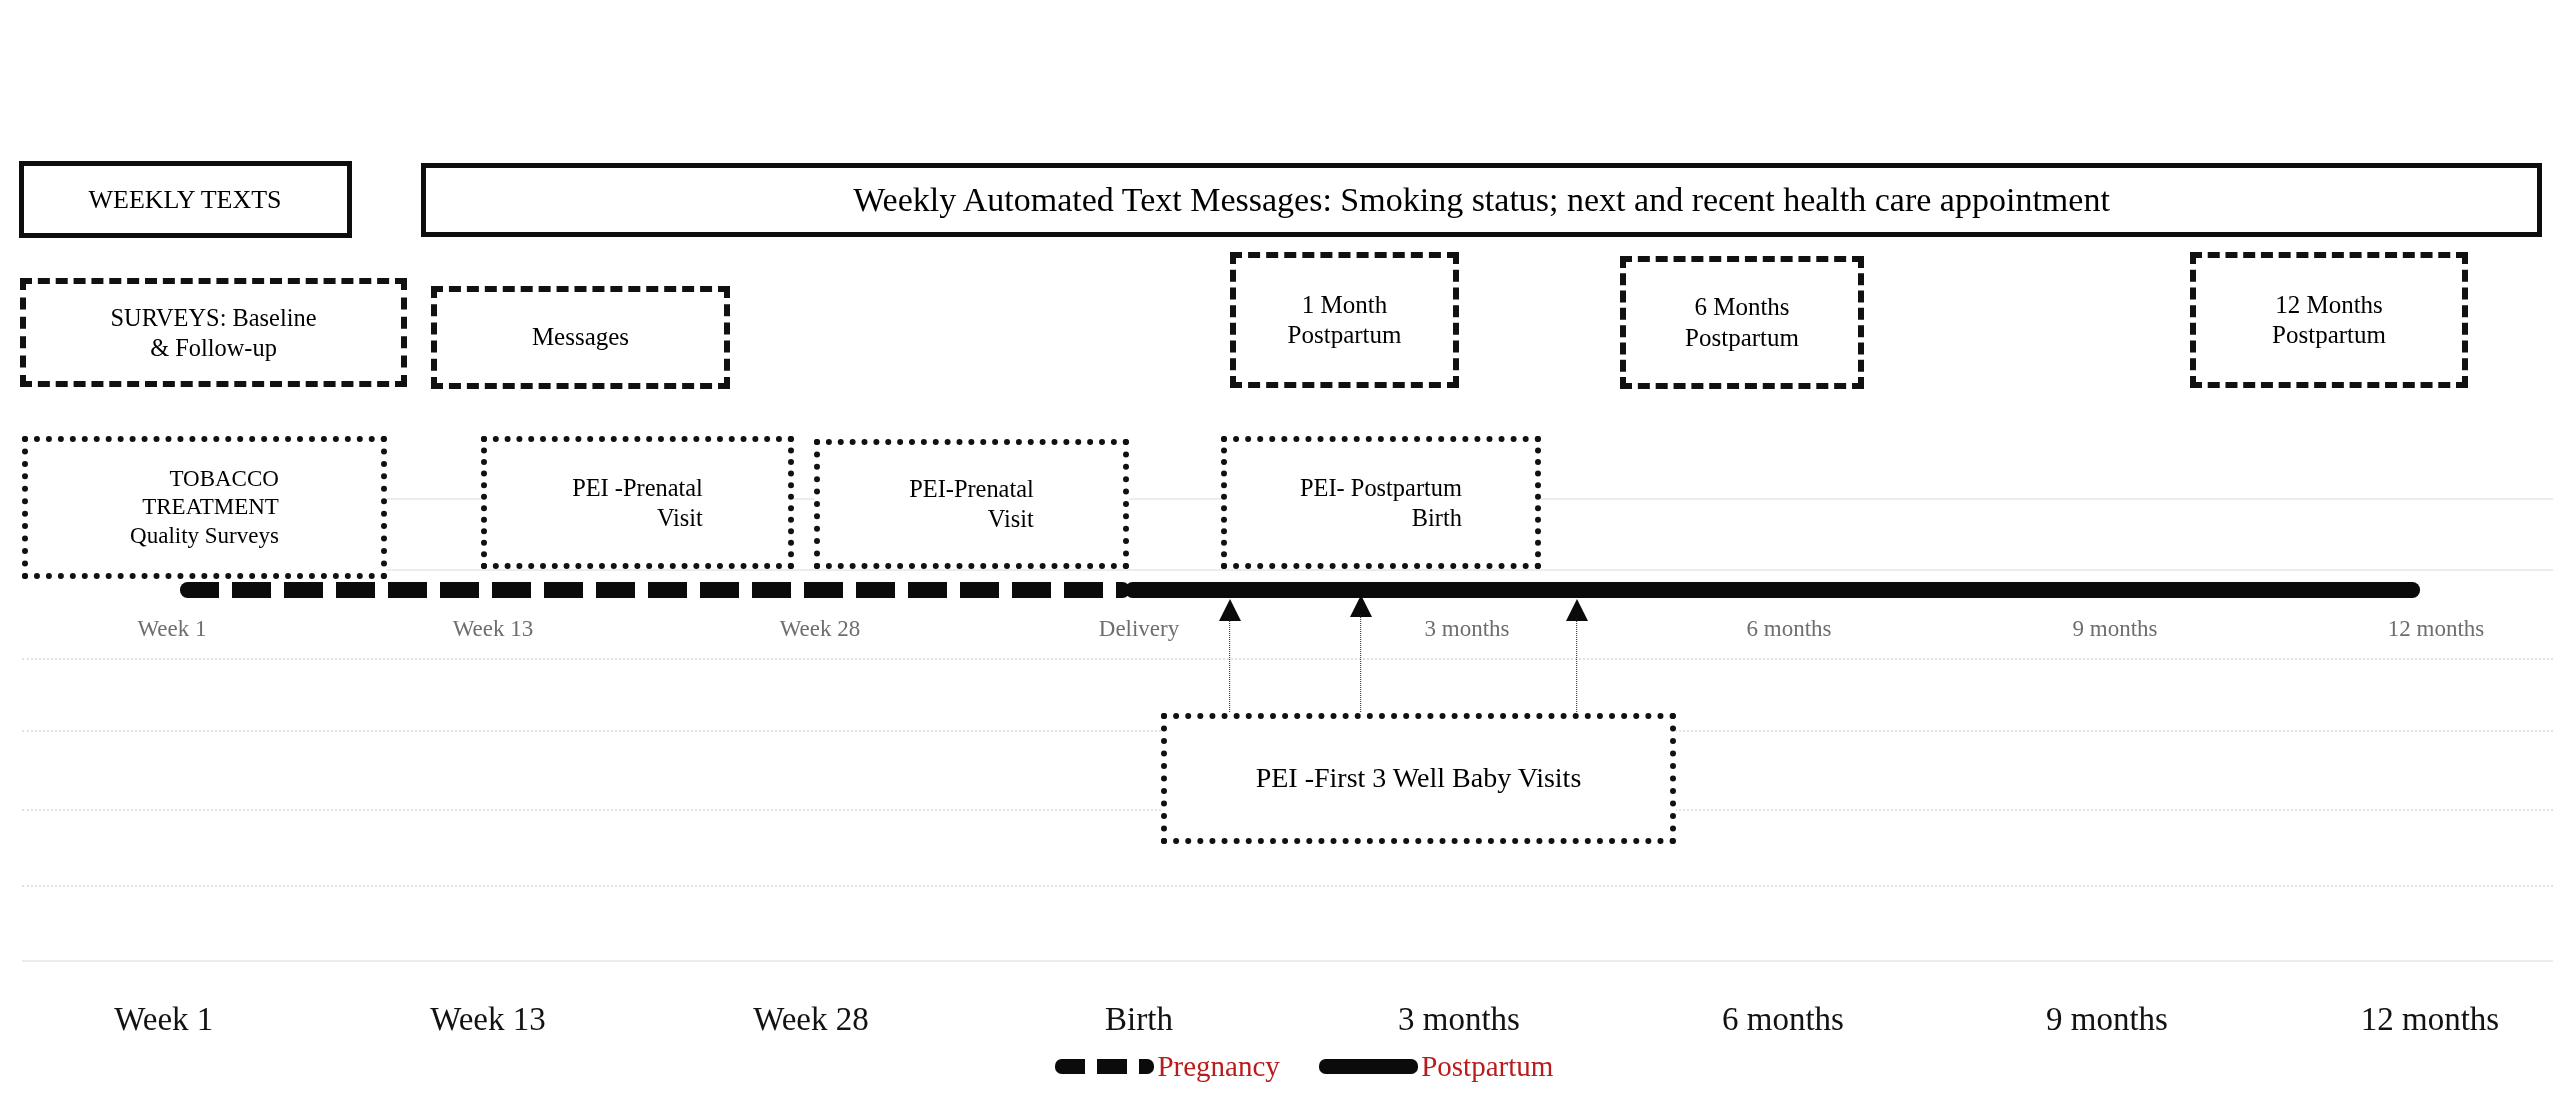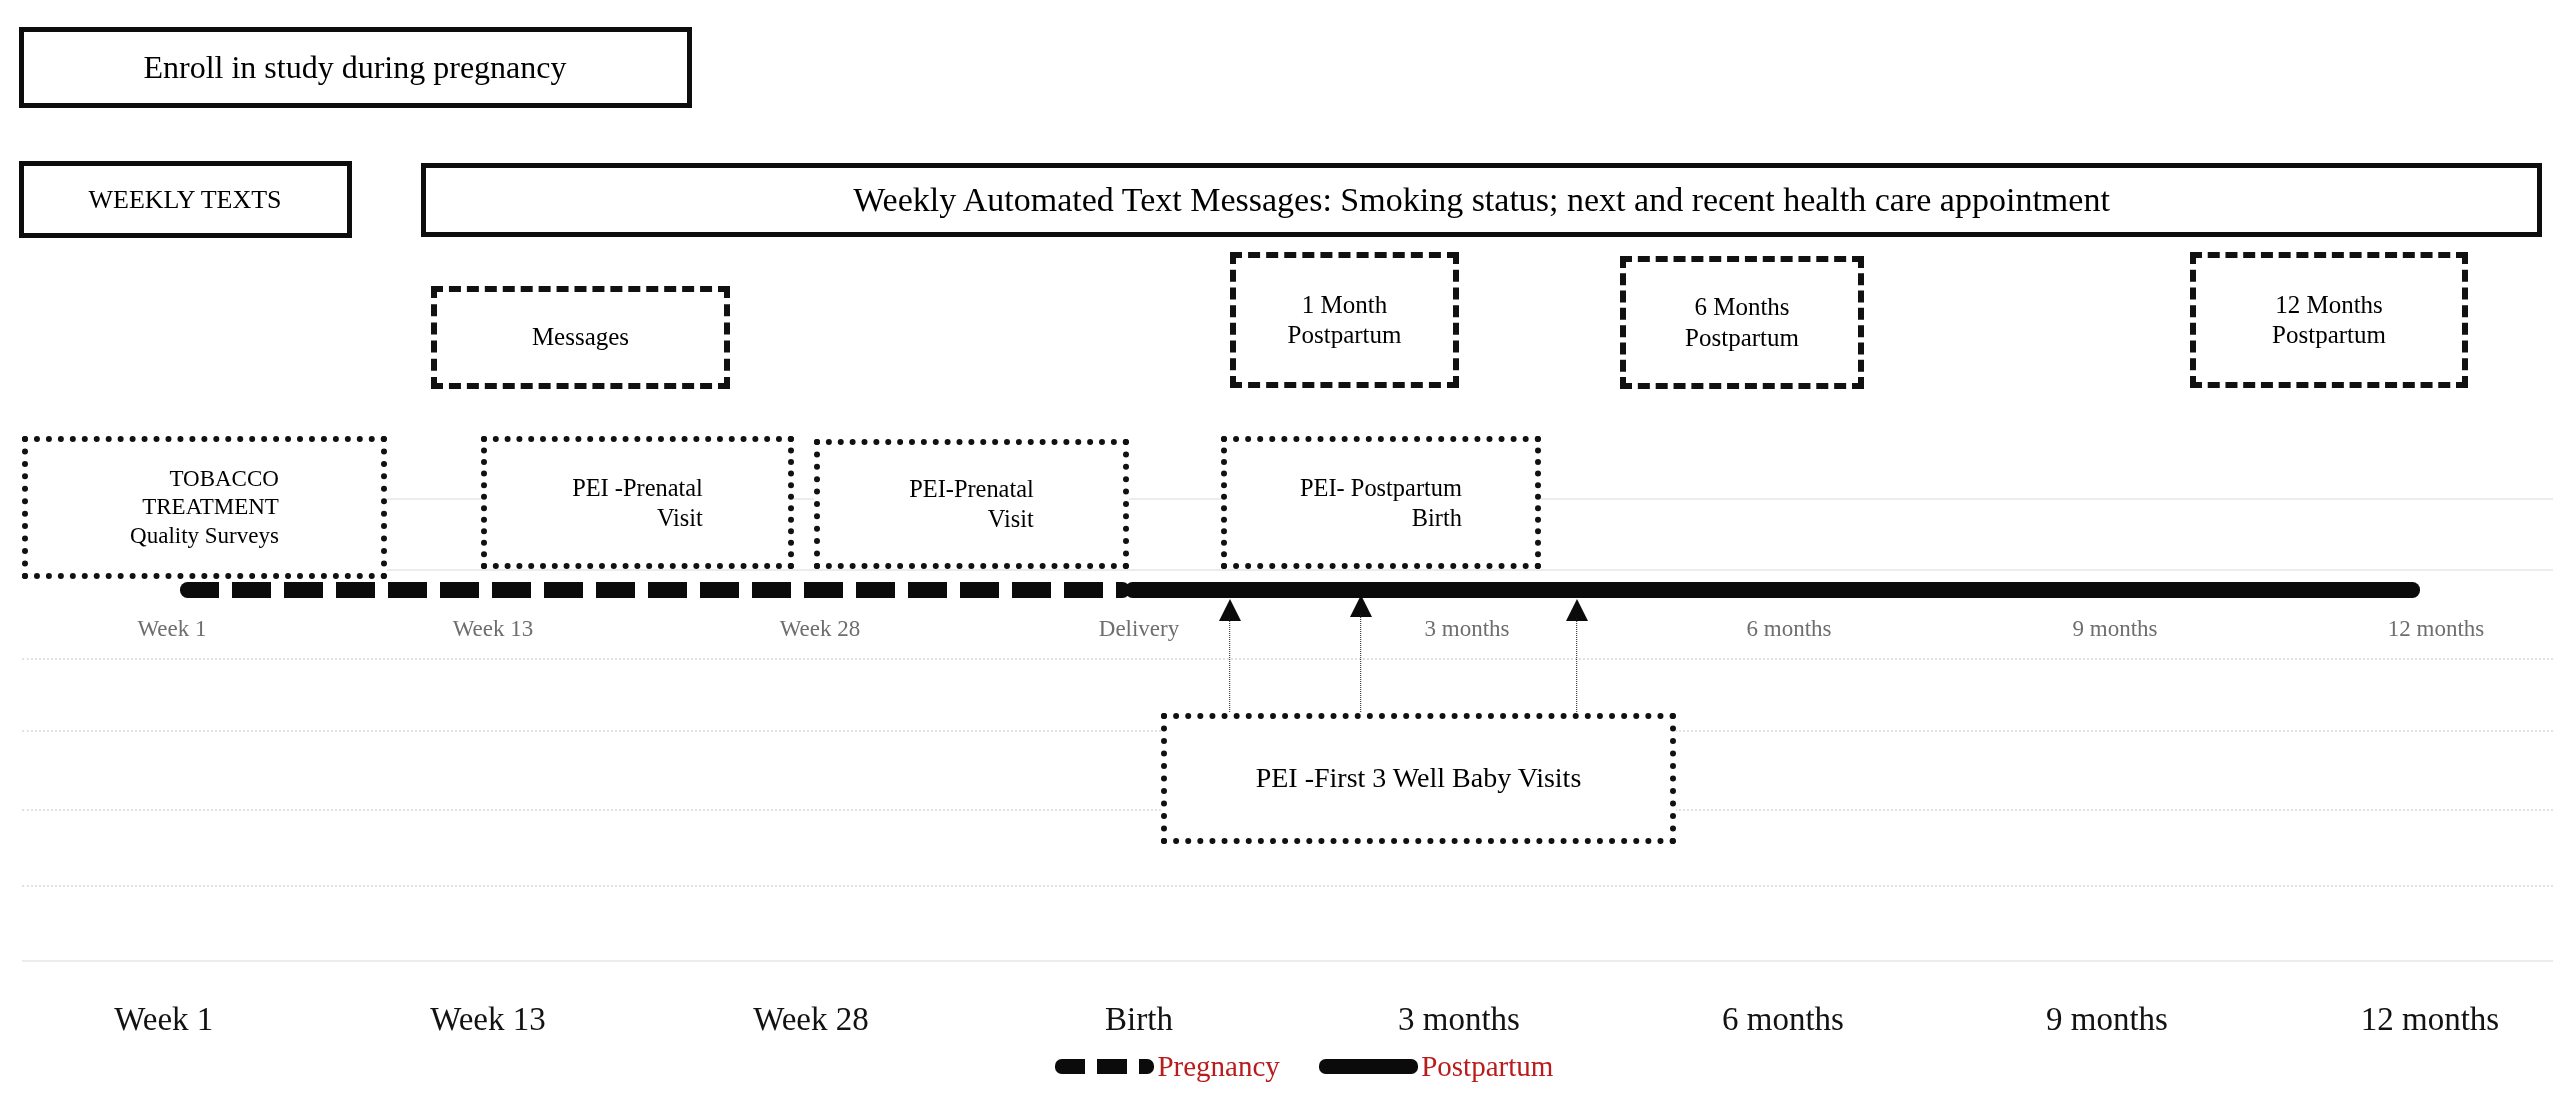--- a/index.html
+++ b/index.html
@@ -134,31 +134,32 @@
 <div id="canvas">
 
   <div class="gridline" style="top:498px;"></div>
   <div class="gridline" style="top:569px;"></div>
   <div class="gridline dot" style="top:658px;"></div>
   <div class="gridline dot" style="top:730px;"></div>
   <div class="gridline dot" style="top:809px;"></div>
   <div class="gridline dot" style="top:885px;"></div>
   <div class="gridline" style="top:960px;"></div>
 
-  <div class="box solid f-enroll" style="left:18.5px;top:27px;width:673px;height:81px;">
-    <span class="inner">Enroll in study during pregnancy</span>
-  </div>
 
   <div class="box solid f-weekly" style="left:18.5px;top:161px;width:333px;height:77px;">
     <span class="inner">WEEKLY TEXTS</span>
   </div>
   <div class="box solid f-banner" style="left:421px;top:163px;width:2121px;height:74px;">
     <span class="inner">Weekly Automated Text Messages: Smoking status; next and recent health care appointment</span>
   </div>
 
+  <div class="box dashed f-survey-sm" style="left:20px;top:278px;width:387px;height:109px;">
+    <span class="inner">SURVEYS: Baseline
+&amp; Follow-up</span>
+  </div>
 
   <div class="box dashed f-survey" style="left:431px;top:286px;width:299px;height:103px;">
     <span class="inner">Messages</span>
   </div>
 
 
   <div class="box dashed f-survey" style="left:1230px;top:252px;width:229px;height:136px;">
     <span class="inner">1 Month
 Postpartum</span>
   </div>

